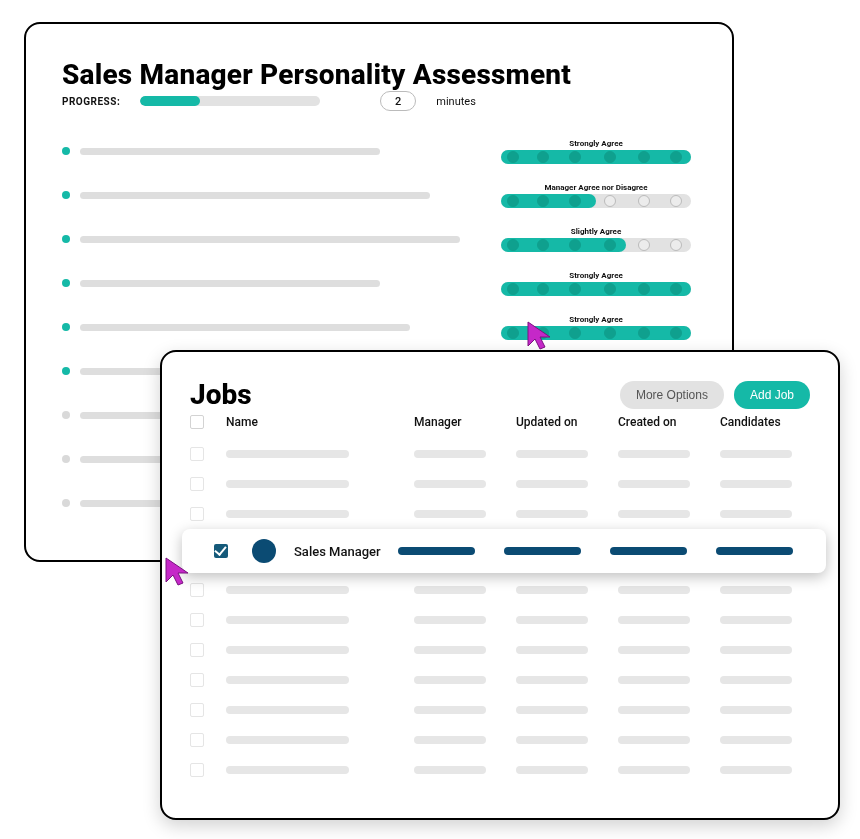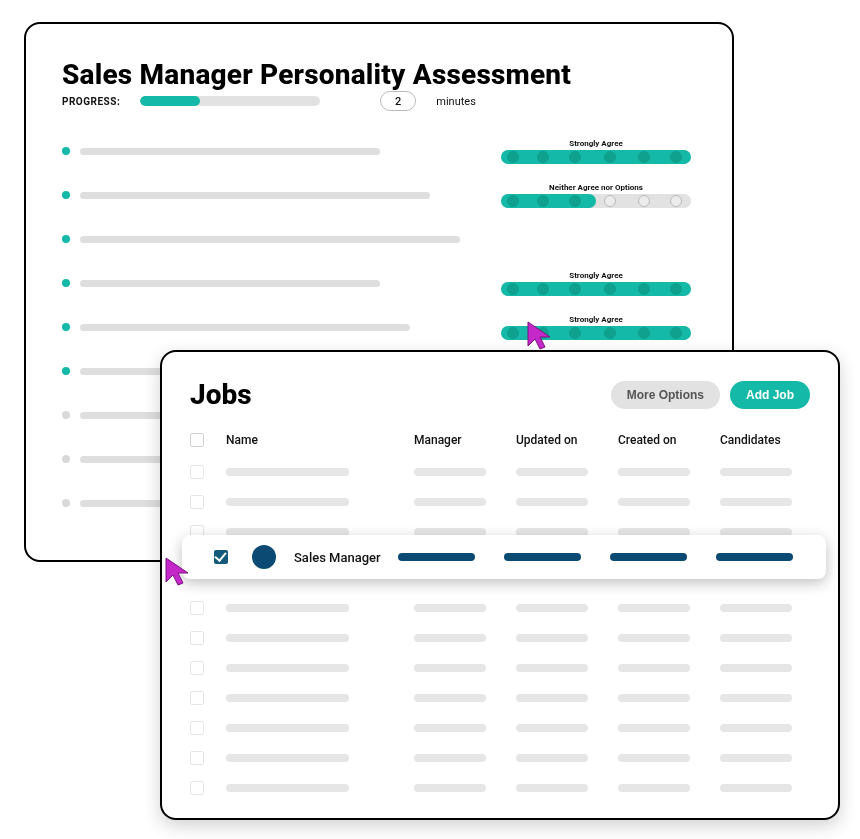--- a/index.html
+++ b/index.html
@@ -154,39 +154,38 @@
     background: #fff;
     border: 2px solid #000;
     border-radius: 16px;
     padding: 26px 28px 20px 28px;
     box-shadow: 0 6px 18px rgba(0,0,0,0.18);
     overflow: visible;
   }
   .jobs-header {
     display: flex;
     align-items: center;
-    margin-bottom: 18px;
   }
   .jobs-title {
     font-size: 28px;
     font-weight: 800;
     color: #000;
   }
   .jobs-actions {
     margin-left: auto;
     display: flex;
     gap: 10px;
   }
   .btn {
     border: none;
     border-radius: 16px;
     height: 28px;
     padding: 0 16px;
     font-size: 12px;
-    font-weight: 700;
+    font-weight: 400;
     cursor: pointer;
   }
   .btn-more {
     background: #e2e2e2;
     color: #555;
   }
   .btn-add {
     background: #15b9a7;
     color: #fff;
   }
@@ -321,36 +320,48 @@
           <span class="likert-dot filled" style="left:72%"></span>
           <span class="likert-dot filled" style="left:89%"></span>
         </div>
       </div>
     </div>
 
     <div class="q-row">
       <span class="q-dot"></span>
       <span class="q-text w2"></span>
       <div class="q-answer">
-        <span class="answer-label">Neither Agree nor Options</span>
+        <span class="answer-label">Manager Agree nor Disagree</span>
         <div class="likert-track">
           <div class="likert-fill" style="width:50%"></div>
           <span class="likert-dot filled" style="left:3%"></span>
           <span class="likert-dot filled" style="left:19%"></span>
           <span class="likert-dot filled" style="left:36%"></span>
           <span class="likert-dot" style="left:54%"></span>
           <span class="likert-dot" style="left:72%"></span>
           <span class="likert-dot" style="left:89%"></span>
         </div>
       </div>
     </div>
 
     <div class="q-row">
       <span class="q-dot"></span>
       <span class="q-text w3"></span>
+      <div class="q-answer">
+        <span class="answer-label">Slightly Agree</span>
+        <div class="likert-track">
+          <div class="likert-fill" style="width:66%"></div>
+          <span class="likert-dot filled" style="left:3%"></span>
+          <span class="likert-dot filled" style="left:19%"></span>
+          <span class="likert-dot filled" style="left:36%"></span>
+          <span class="likert-dot filled" style="left:54%"></span>
+          <span class="likert-dot" style="left:72%"></span>
+          <span class="likert-dot" style="left:89%"></span>
+        </div>
+      </div>
     </div>
 
     <div class="q-row">
       <span class="q-dot"></span>
       <span class="q-text w1"></span>
       <div class="q-answer">
         <span class="answer-label">Strongly Agree</span>
         <div class="likert-track">
           <div class="likert-fill" style="width:100%"></div>
           <span class="likert-dot filled" style="left:3%"></span>
@@ -458,21 +469,21 @@
       <span class="cell-check"></span>
       <span class="cell-name"></span>
       <span class="cell-bar"></span>
       <span class="cell-bar"></span>
       <span class="cell-bar"></span>
       <span class="cell-bar"></span>
     </div>
 
     <div style="height:46px;"></div>
 
-    <div class="job-row-highlight" style="top:78px;padding-left:32px;">
+    <div class="job-row-highlight" style="top:90px;padding-left:32px;">
       <span class="hl-check"></span>
       <span class="hl-avatar"></span>
       <span class="hl-name">Sales Manager</span>
       <span class="hl-bar"></span>
       <span class="hl-bar"></span>
       <span class="hl-bar"></span>
       <span class="hl-bar"></span>
     </div>
 
     <div class="job-row">

